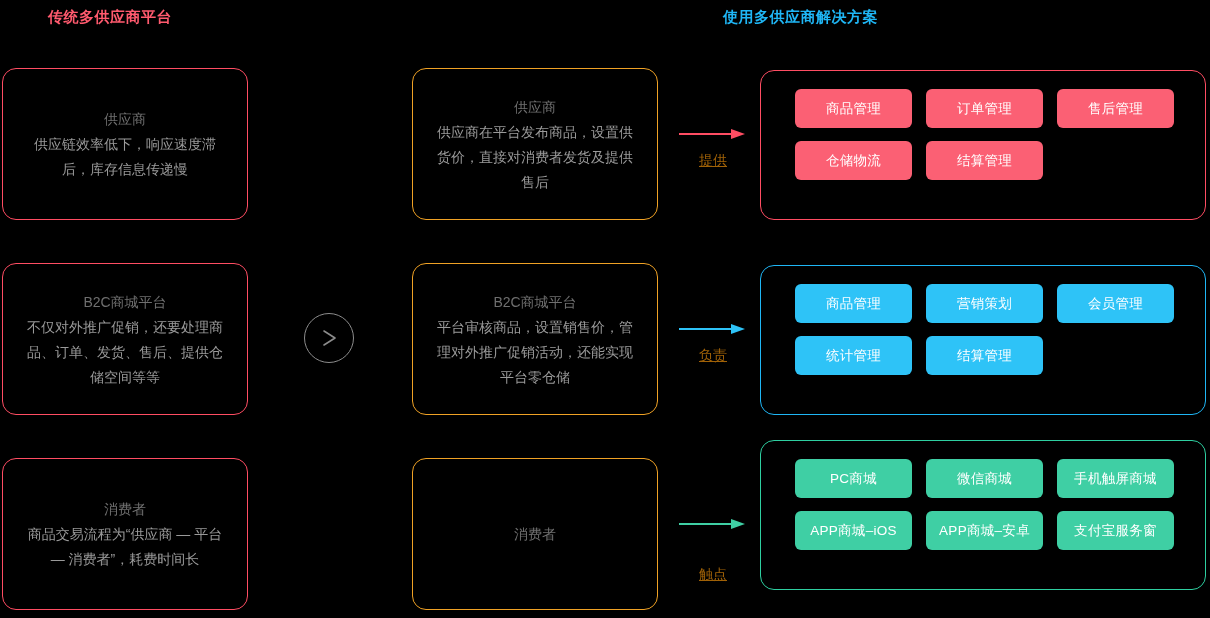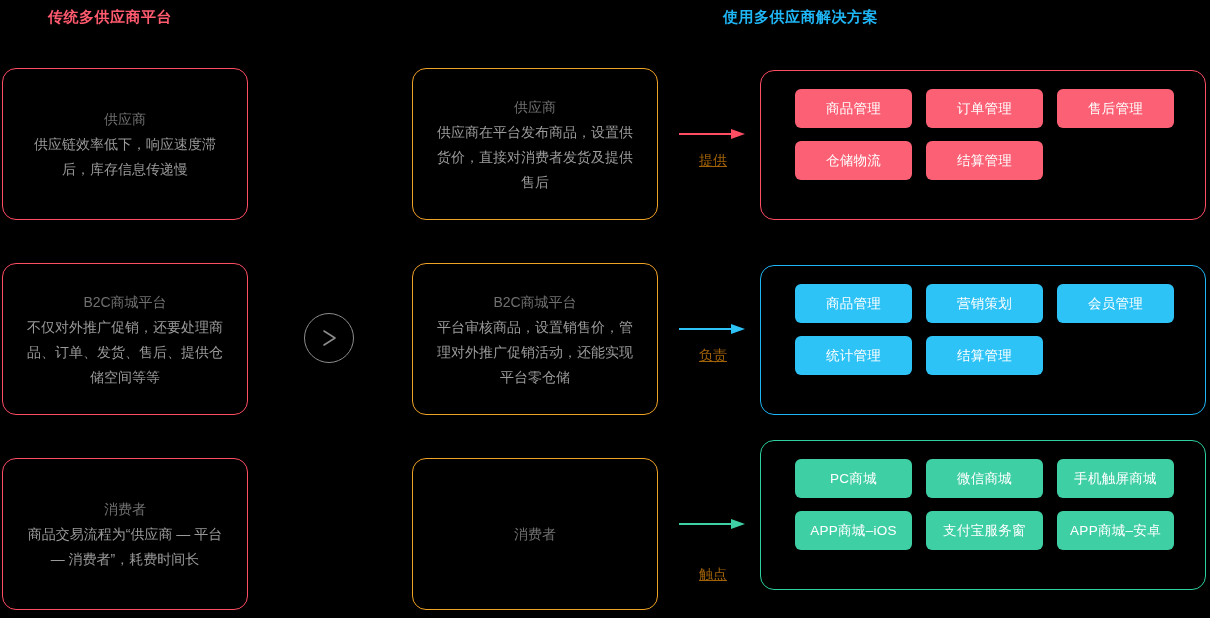--- a/index.html
+++ b/index.html
@@ -214,15 +214,15 @@
   <div class="tag">会员管理</div>
   <div class="tag">统计管理</div>
   <div class="tag">结算管理</div>
 </div>
 
 <div class="panel p3">
   <div class="tag">PC商城</div>
   <div class="tag">微信商城</div>
   <div class="tag">手机触屏商城</div>
   <div class="tag">APP商城–iOS</div>
+  <div class="tag">APP商城–安卓</div>
   <div class="tag">支付宝服务窗</div>
-  <div class="tag">APP商城–安卓</div>
 </div>
 
 </body></html>

